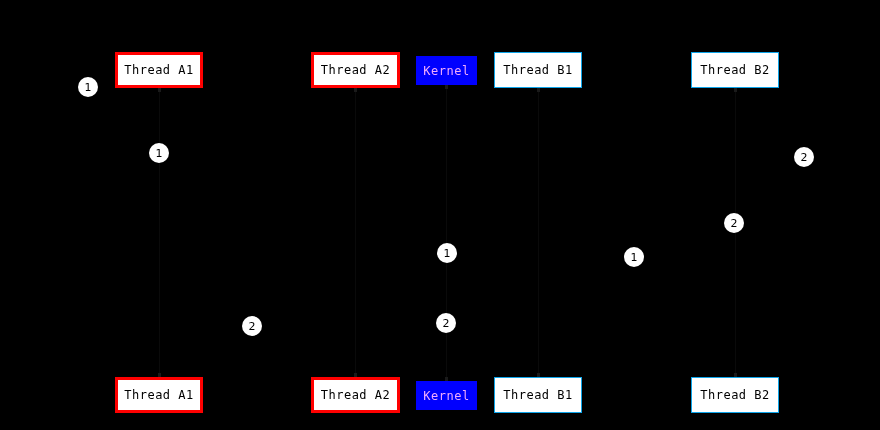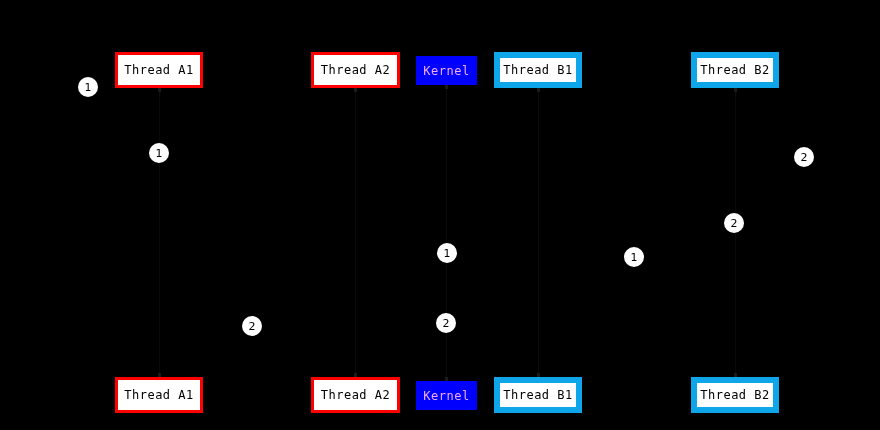--- a/index.html
+++ b/index.html
@@ -26,21 +26,21 @@
     justify-content: center;
     background: #ffffff;
     color: #000000;
     font-size: 12px;
     font-family: "DejaVu Sans Mono", "Liberation Mono", monospace;
     letter-spacing: 0.5px;
     white-space: nowrap;
     line-height: 1;
   }
   .participant.red   { border: 3px solid #ff0000; }
-  .participant.blue  { border: 6px solid #0ea5e9; }
+  .participant.blue  { border: 1px solid #0ea5e9; }
   .participant.filled-blue {
     background: #0000ff;
     color: #f0abfc;
     border: 0 solid #0000ff;
   }
 
   
   .lifeline {
     position: absolute;
     width: 1px;

